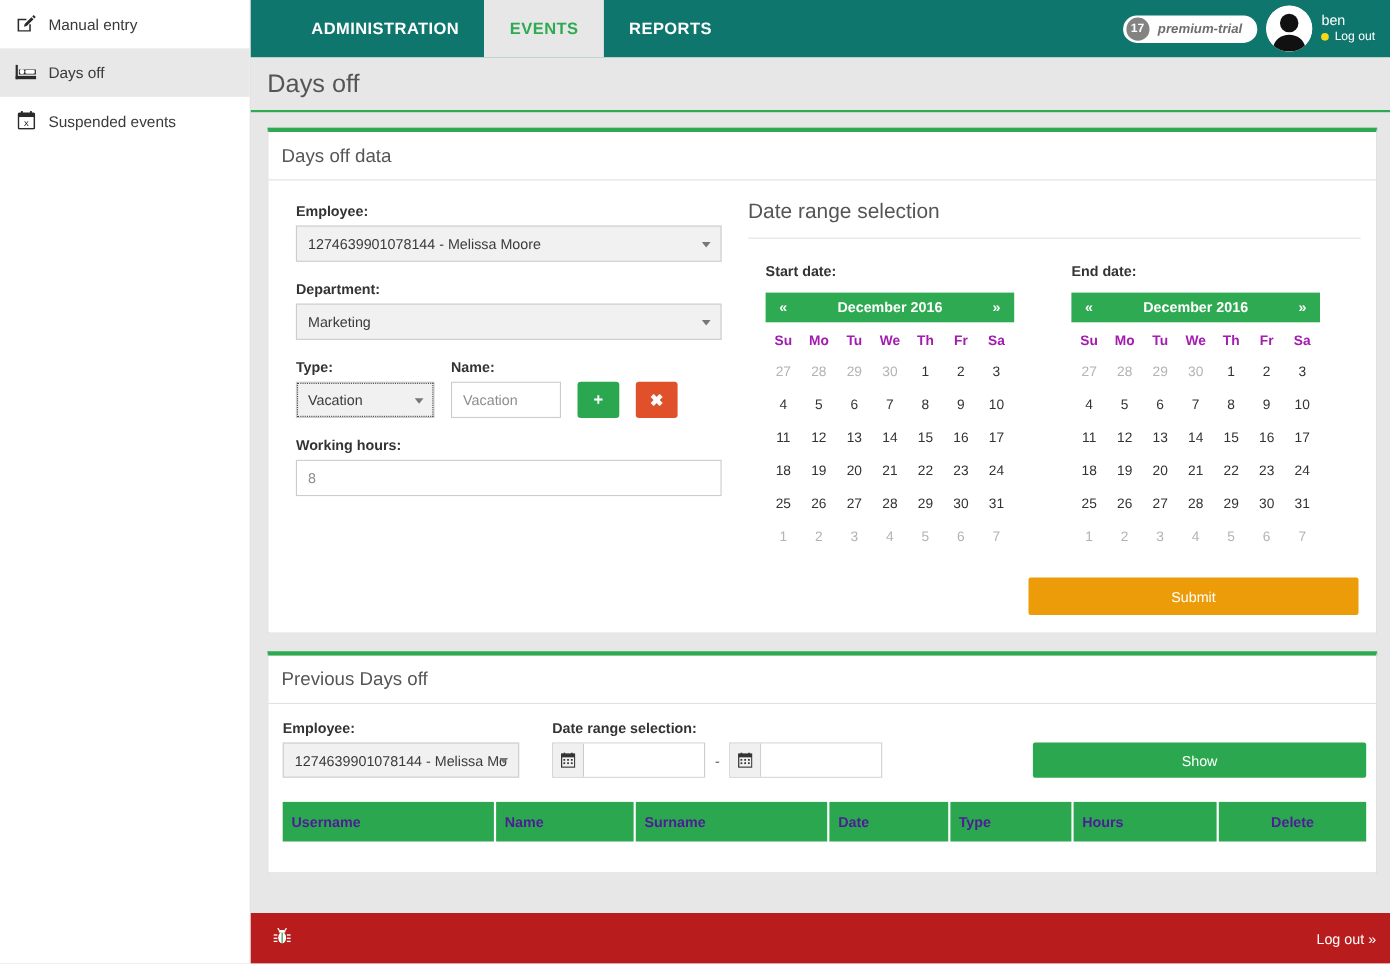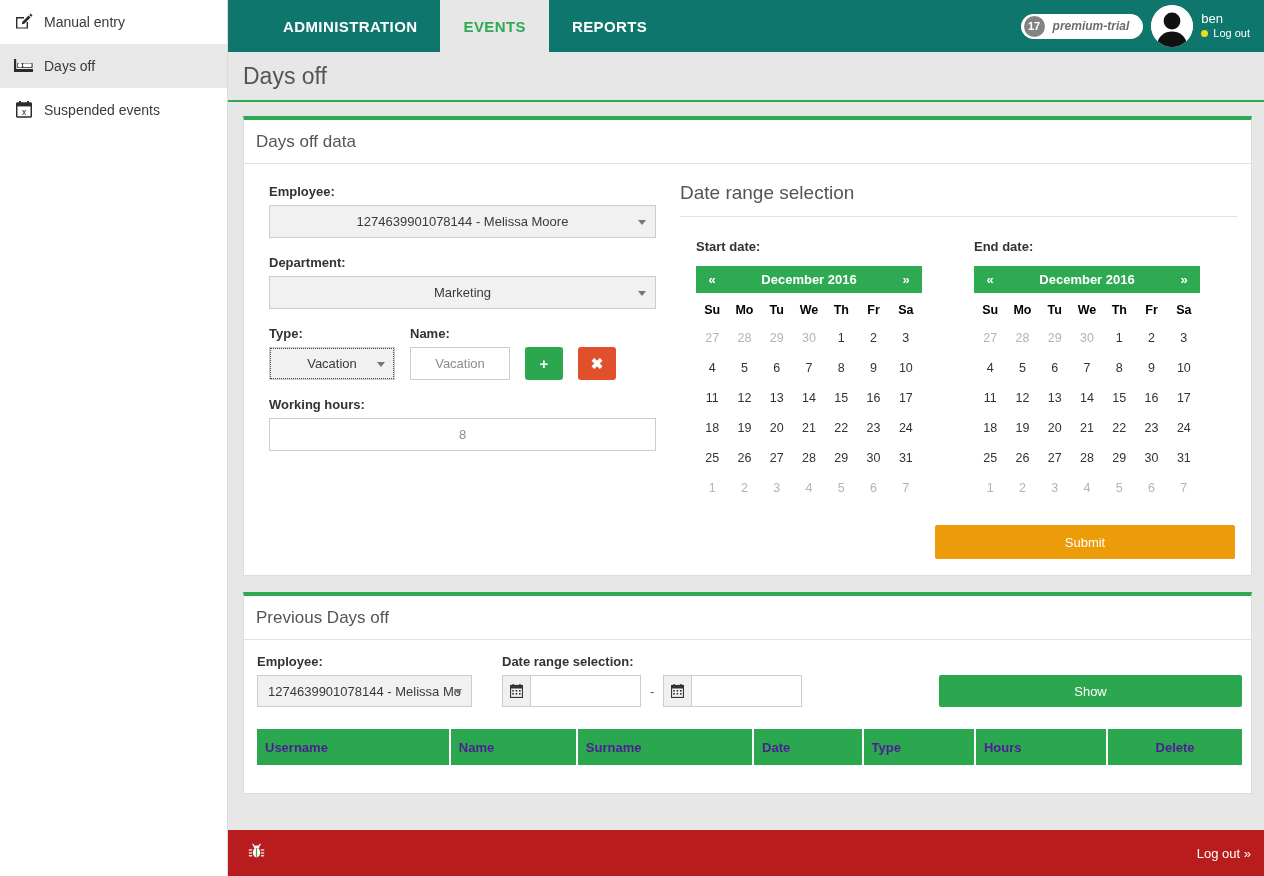--- a/index.html
+++ b/index.html
@@ -157,21 +157,20 @@
 
   .sel, .inp {
     width: 100%; height: 33px;
     border: 1px solid #ccc;
     background: #ffffff;
     font-size: 13px;
     color: #444;
     padding: 0 10px;
     font-family: "Liberation Sans", sans-serif;
     border-radius: 0;
-    justify-content: center;
   }
   .sel {
     background: #f1f1f1;
     position: relative;
     display: flex; align-items: center;
     cursor: pointer;
     color: #3a3a3a;
   }
   .sel .caret {
     position: absolute; right: 9px; top: 50%;
@@ -219,21 +218,21 @@
     font-weight: bold; font-size: 13px;
   }
   .cal-head .arrow { cursor: pointer; font-size: 13px; width: 14px; text-align: center; }
   .cal-head .mon { flex: 1; text-align: center; }
   table.cal td, table.cal th.dow {
     text-align: center;
     font-size: 12.5px;
     height: 30px;
     width: 32.2px;
   }
-  table.cal th.dow { color: #000000; font-weight: bold; padding-top: 5px; }
+  table.cal th.dow { color: #a21caf; font-weight: bold; padding-top: 5px; }
   table.cal td { color: #333; cursor: pointer; }
   table.cal td.mute { color: #b3b3b3; }
 
   .submit-wrap { display: flex; justify-content: flex-end; padding: 22px 2px 2px 0; }
   .btn-submit {
     width: 300px; height: 34px;
     background: #ed9c09; border: none; color: #fff;
     font-size: 13px; cursor: pointer; border-radius: 2px;
     font-family: "Liberation Sans", sans-serif;
   }

